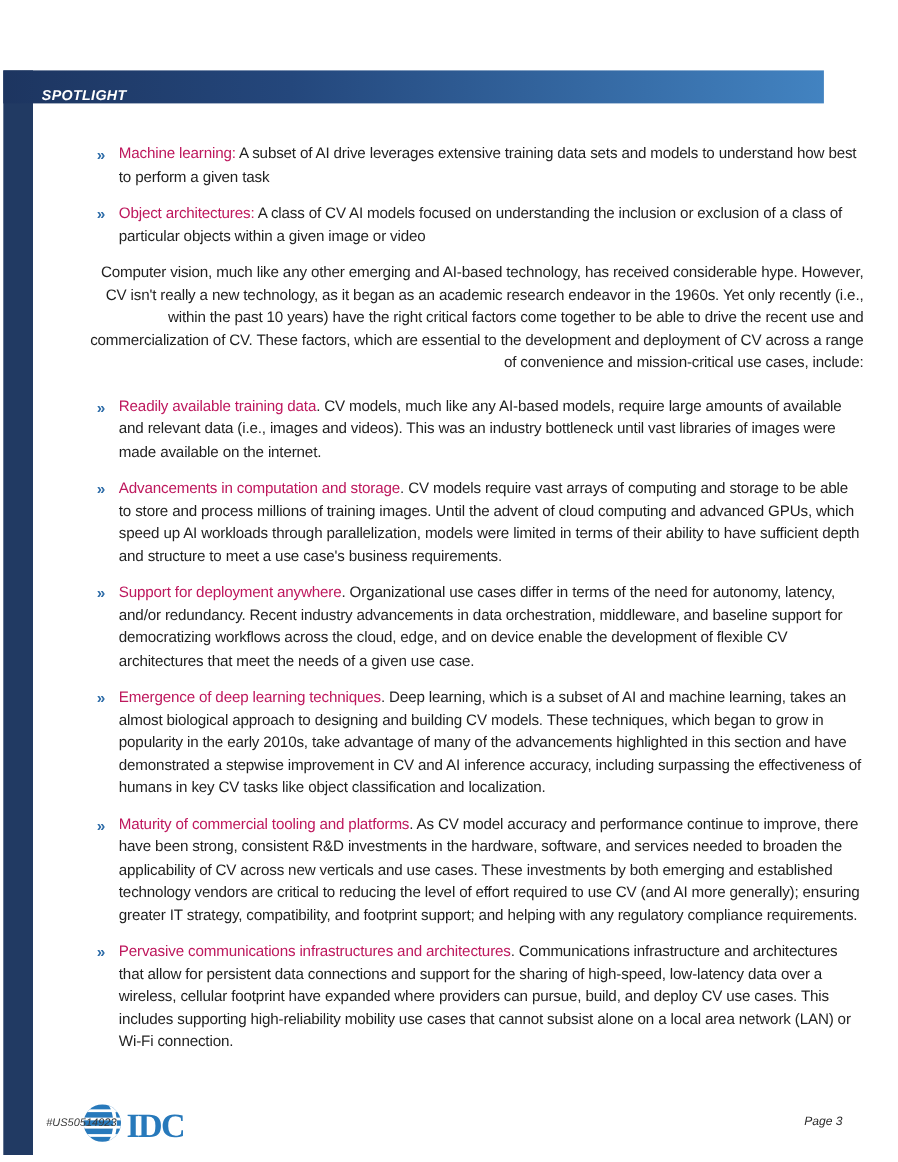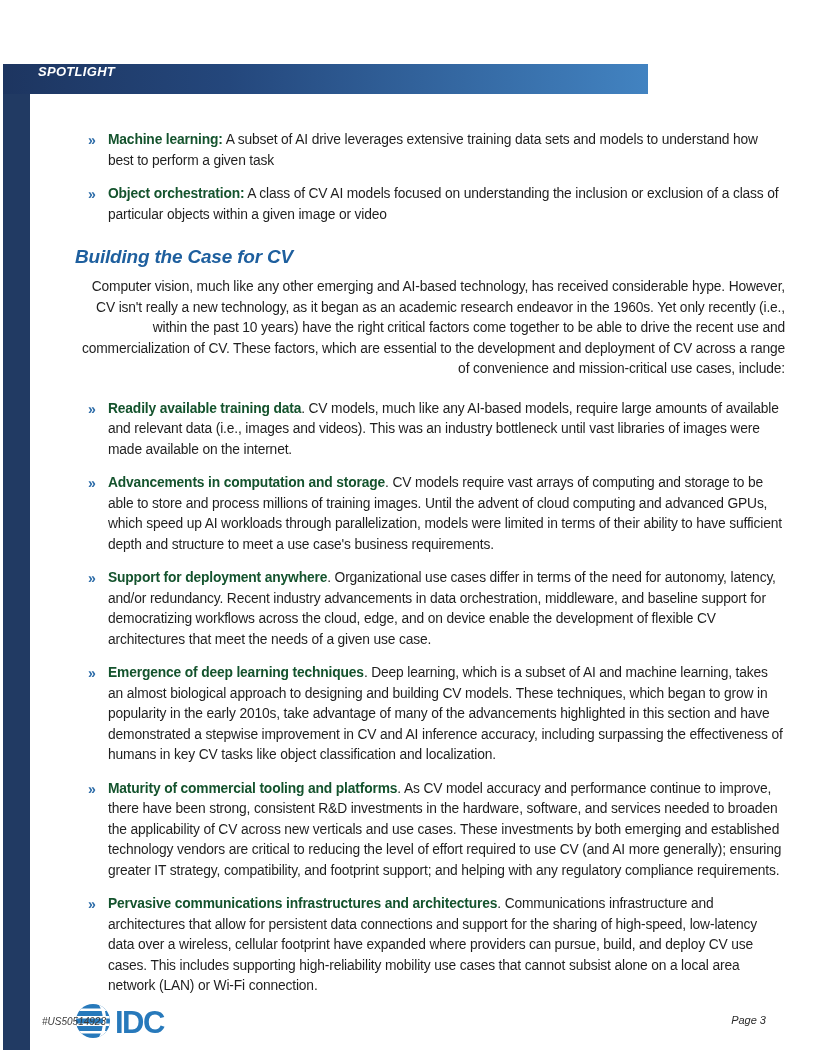--- a/index.html
+++ b/index.html
@@ -23,25 +23,25 @@
     top: 64px;
     width: 27px;
     height: 986px;
     background: #213a63;
   }
   
   .topbar {
     position: absolute;
     left: 3px;
     top: 64px;
-    width: 645px;
+    width: 746px;
     height: 30px;
     background: linear-gradient(90deg, #1d3560 0%, #24477c 35%, #4283c1 100%);
     display: flex;
-    align-items: flex-start;
+    align-items: flex-end;
     box-sizing: border-box;
     padding-left: 35px;
     padding-right: 44px;
   }
   .spotlight {
     color: #ffffff;
     font-weight: bold;
     font-style: italic;
     font-size: 13px;
     letter-spacing: 0.3px;
@@ -70,22 +70,22 @@
   }
   .bullet .marker {
     flex: 0 0 33px;
     padding-left: 13px;
     box-sizing: border-box;
     color: #2d6ca8;
     font-weight: bold;
     font-size: 14px;
   }
   .bullet .lead {
-    font-weight: bold;
-    color: #14532d;
+    font-weight: normal;
+    color: #be185d;
   }
   .section-heading {
     margin: 21px 0 9px 0;
     font-size: 19px;
     font-weight: bold;
     font-style: italic;
     color: #1e5f9e;
     letter-spacing: -0.2px;
   }
   .paragraph {
@@ -102,20 +102,21 @@
     top: 998px;
     width: 816px;
     height: 46px;
   }
   .logo {
     position: absolute;
     left: 74px;
     top: 4px;
     display: flex;
     align-items: center;
+    font-family: Liberation Serif, serif;
   }
   .logo-text {
     color: #2779bb;
     font-weight: bold;
     font-size: 31px;
     letter-spacing: -1.5px;
     line-height: 36px;
     margin-left: 3px;
   }
   .doc-id {
@@ -151,24 +152,23 @@
 
   <main class="content">
 
     <div class="bullet">
       <span class="marker">»</span>
       <div><span class="lead">Machine learning:</span><span> A subset of AI drive leverages extensive training data sets and models to understand how best to perform a given task</span></div>
     </div>
 
     <div class="bullet">
       <span class="marker">»</span>
-      <div><span class="lead">Object orchestration:</span><span> A class of CV AI models focused on understanding the inclusion or exclusion of a class of particular objects within a given image or video</span></div>
-    </div>
-
-    <h1 class="section-heading">Building the Case for CV</h1>
+      <div><span class="lead">Object architectures:</span><span> A class of CV AI models focused on understanding the inclusion or exclusion of a class of particular objects within a given image or video</span></div>
+    </div>
+
 
     <p class="paragraph">Computer vision, much like any other emerging and AI-based technology, has received considerable hype. However, CV isn't really a new technology, as it began as an academic research endeavor in the 1960s. Yet only recently (i.e., within the past 10 years) have the right critical factors come together to be able to drive the recent use and commercialization of CV. These factors, which are essential to the development and deployment of CV across a range of convenience and mission-critical use cases, include:</p>
 
     <div class="bullet">
       <span class="marker">»</span>
       <div><span class="lead">Readily available training data</span><span>. CV models, much like any AI-based models, require large amounts of available and relevant data (i.e., images and videos). This was an industry bottleneck until vast libraries of images were made available on the internet.</span></div>
     </div>
 
     <div class="bullet">
       <span class="marker">»</span>

